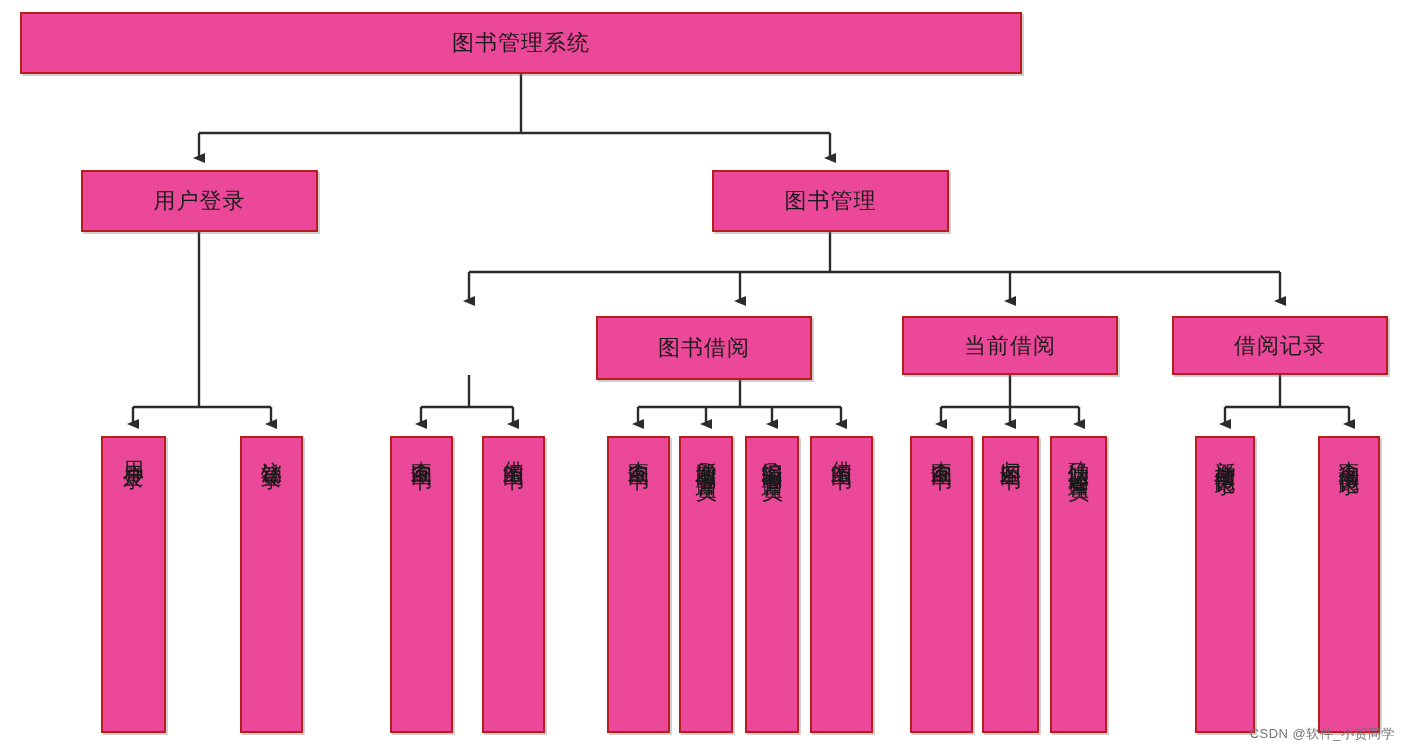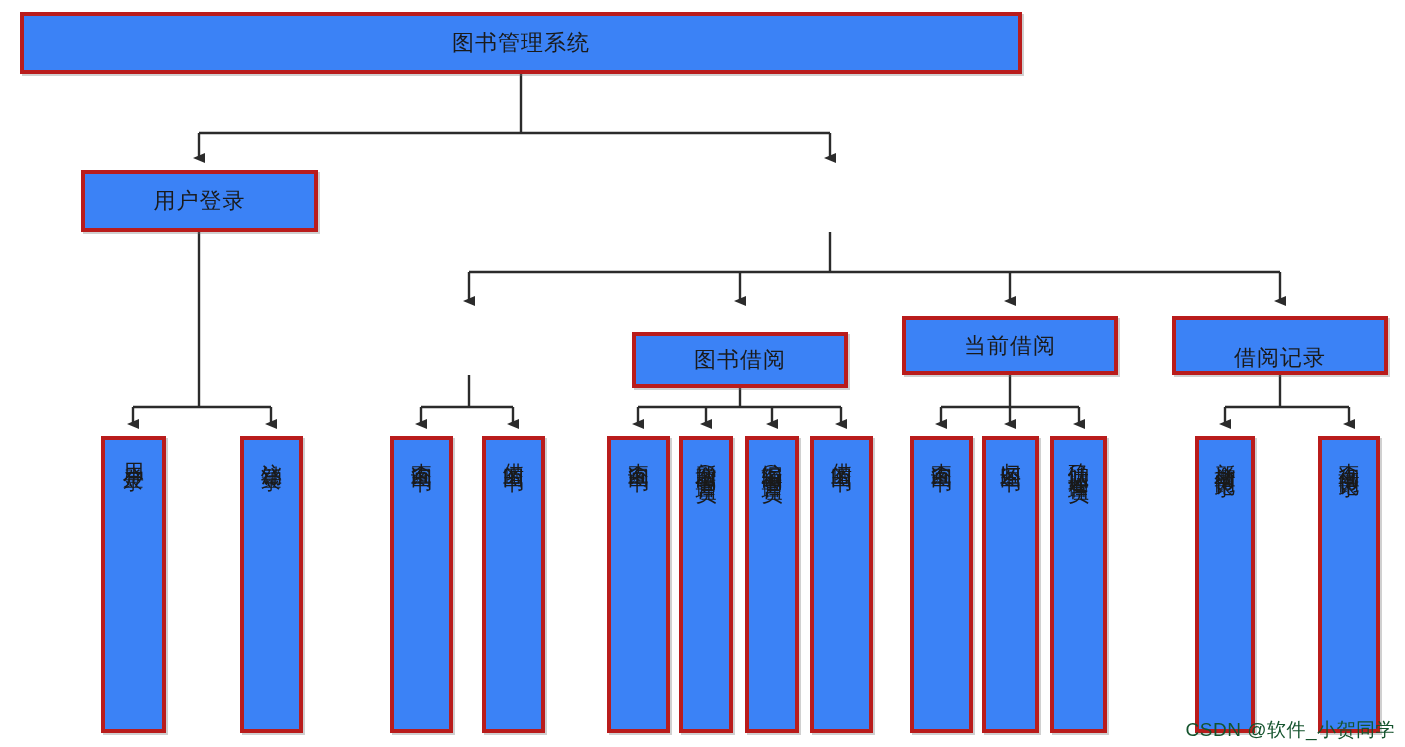--- a/index.html
+++ b/index.html
@@ -13,22 +13,22 @@
   #canvas {
     position: relative;
     width: 1405px;
     height: 747px;
     background: #ffffff;
     overflow: hidden;
   }
   .node {
     position: absolute;
     box-sizing: border-box;
-    border: 4px solid #b91c1c;
-    background: #3b82f6;
+    border: 2px solid #b91c1c;
+    background: #ec4899;
     display: flex;
     align-items: center;
     justify-content: center;
     color: #1a1a1a;
   }
   .node.shadowed {
     box-shadow: 2px 2px 0 0 rgba(120,120,120,0.35);
   }
   .node .label {
     font-size: 22px;
@@ -55,22 +55,22 @@
     left: 0;
     top: 0;
     width: 1405px;
     height: 747px;
     pointer-events: none;
   }
   #watermark {
     position: absolute;
     right: 10px;
     bottom: 4px;
-    font-size: 19px;
-    color: #14532d;
+    font-size: 13px;
+    color: #737373;
     white-space: nowrap;
     letter-spacing: 0.5px;
   }
 </style>
 </head>
 <body>
 
 <div id="canvas">
 
   <svg id="wires" viewBox="0 0 1405 747">
@@ -123,28 +123,31 @@
     </g>
   </svg>
 
   <div class="node shadowed" style="left:20px; top:12px; width:1002px; height:62px;">
     <span class="label">图书管理系统</span>
   </div>
 
   <div class="node shadowed" style="left:81px; top:170px; width:237px; height:62px;">
     <span class="label">用户登录</span>
   </div>
+  <div class="node shadowed" style="left:712px; top:170px; width:237px; height:62px;">
+    <span class="label">图书管理</span>
+  </div>
 
-  <div class="node shadowed" style="left:632px; top:316px; width:216px; height:56px;margin-top:16px;">
+  <div class="node shadowed" style="left:596px; top:316px; width:216px; height:64px;">
     <span class="label">图书借阅</span>
   </div>
   <div class="node shadowed" style="left:902px; top:316px; width:216px; height:59px;text-align:right;">
     <span class="label">当前借阅</span>
   </div>
-  <div class="node shadowed" style="left:1172px; top:316px; width:216px; height:59px;align-items:flex-end;">
+  <div class="node shadowed" style="left:1172px; top:316px; width:216px; height:59px;">
     <span class="label">借阅记录</span>
   </div>
 
   <div class="node vert shadowed" style="left:101px; top:436px; width:65px; height:297px;">
     <span class="label">用户登录</span>
   </div>
   <div class="node vert shadowed" style="left:240px; top:436px; width:63px; height:297px;">
     <span class="label">注销登录</span>
   </div>
 

